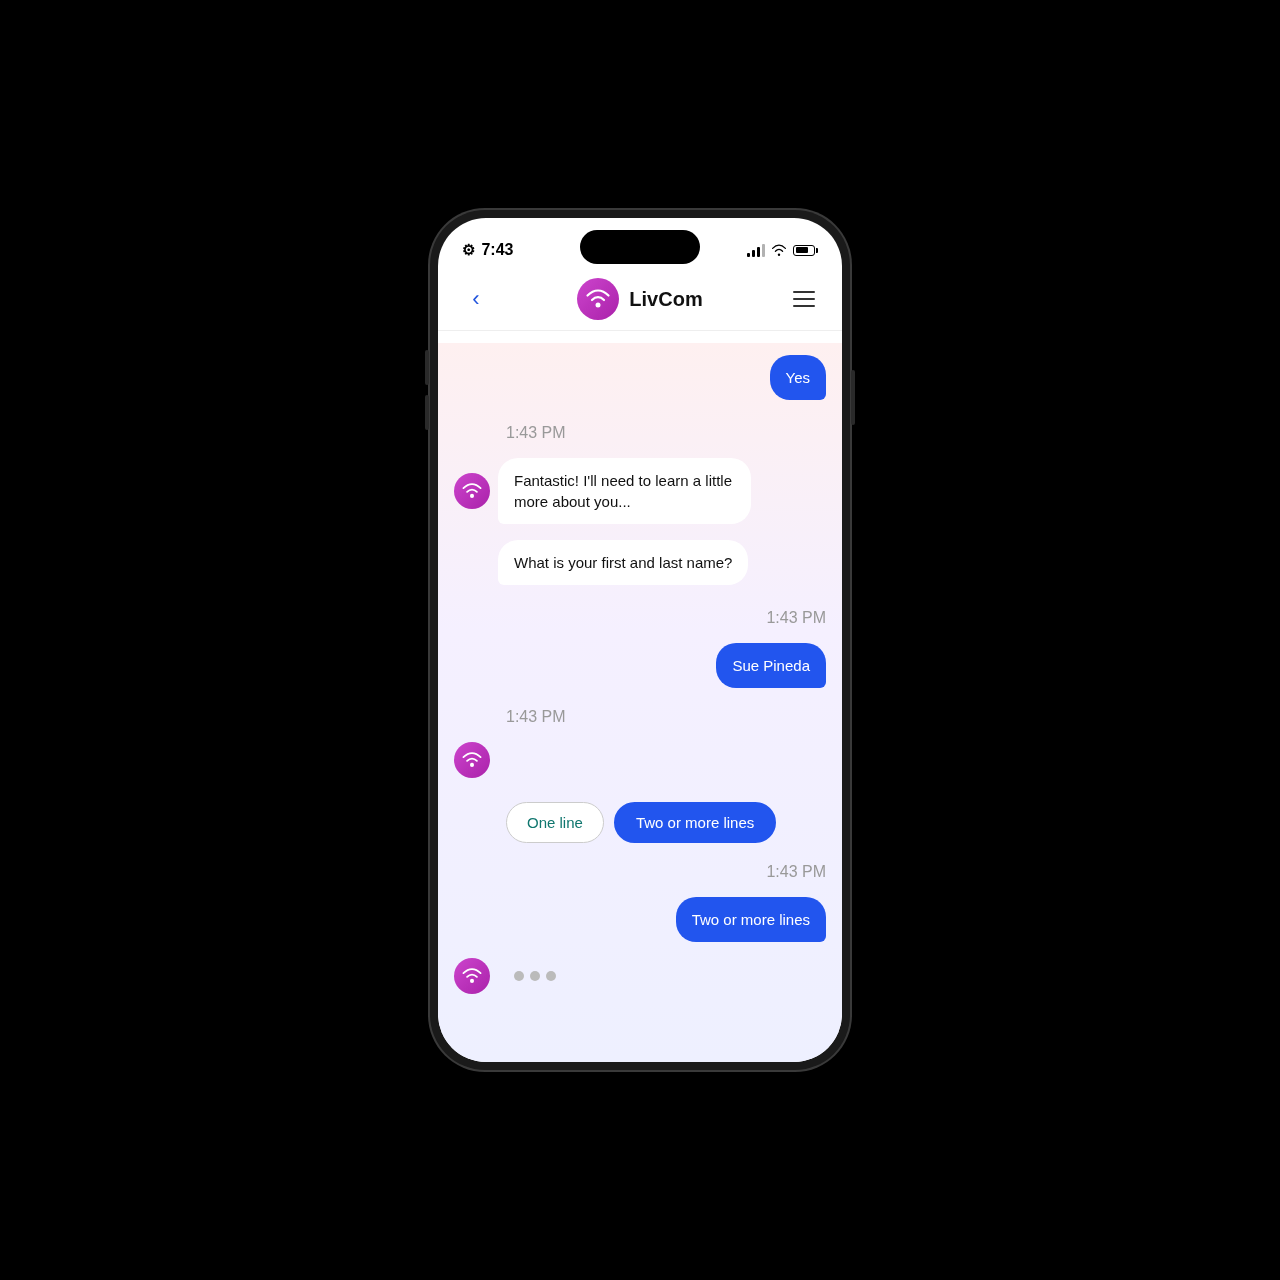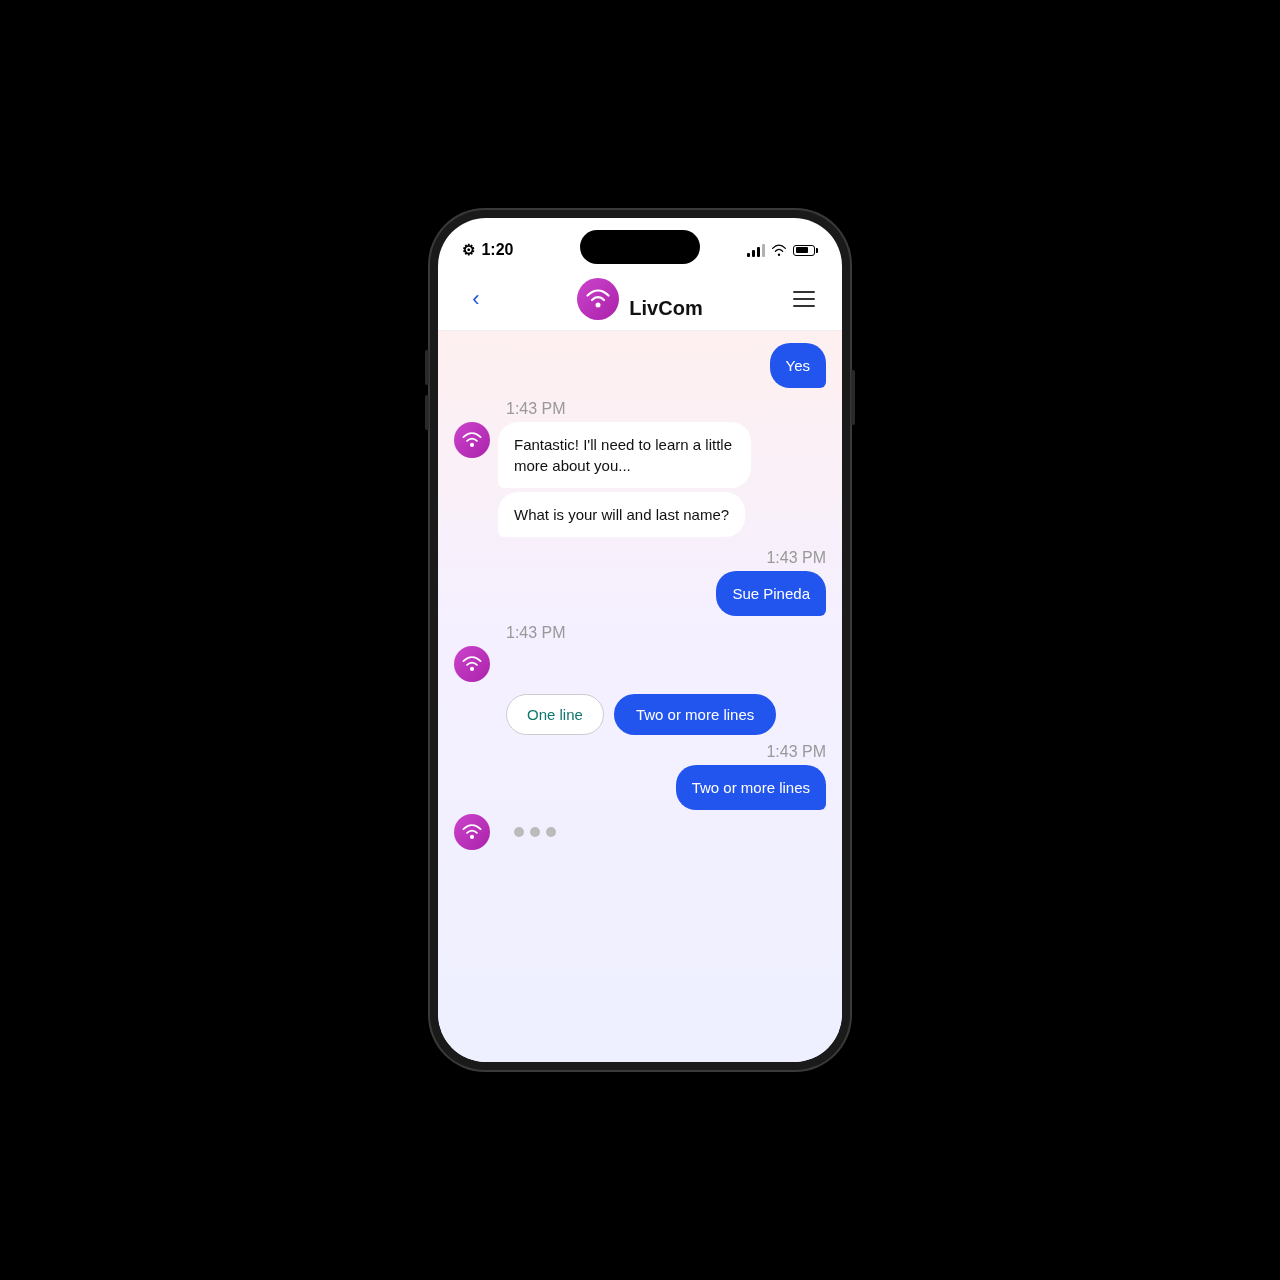--- a/index.html
+++ b/index.html
@@ -105,21 +105,21 @@
       cursor: pointer;
       width: 36px;
       height: 36px;
       display: flex;
       align-items: center;
       justify-content: center;
     }
 
     .header-logo {
       display: flex;
-      align-items: flex-end;
+      align-items: center;
       gap: 10px;
     }
 
     .logo-circle {
       width: 42px;
       height: 42px;
       background: linear-gradient(135deg, #cc44cc, #aa22aa);
       border-radius: 50%;
       display: flex;
       align-items: center;
@@ -145,38 +145,39 @@
     }
 
     
     .chat-area {
       flex: 1;
       overflow-y: auto;
       background: linear-gradient(180deg, #fef0f0 0%, #f5f0ff 40%, #eef0ff 100%);
       padding: 12px 16px 16px;
       display: flex;
       flex-direction: column;
-      gap: 0;
+      gap: 12px;
+      margin-top: 12px;
     }
 
     .timestamp {
       text-align: left;
       font-size: 16px;
       color: #999;
       margin: 8px 0 4px 52px;
     }
     .timestamp.right {
       text-align: right;
       margin: 8px 0 4px 0;
     }
 
     
     .msg-row {
       display: flex;
-      align-items: flex-start;
+      align-items: center;
       gap: 8px;
       margin-bottom: 4px;
     }
 
     .bot-avatar {
       width: 36px;
       height: 36px;
       background: linear-gradient(135deg, #cc44cc, #aa22aa);
       border-radius: 50%;
       display: flex;
@@ -331,21 +332,21 @@
   <div class="phone-side-btn phone-vol-down"></div>
   <div class="phone-side-btn phone-power"></div>
 
   <div class="phone-inner">
 
     <div class="dynamic-island"></div>
 
     <div class="status-bar">
       <div class="status-time">
         <span style="font-size:15px;">⚙</span>
-        <span>1:20</span>
+        <span>7:43</span>
       </div>
       <div class="status-icons">
         <div class="signal-bars">
           <div class="bar bar1"></div>
           <div class="bar bar2"></div>
           <div class="bar bar3"></div>
           <div class="bar bar4"></div>
         </div>
         <svg class="wifi-status" viewBox="0 0 20 14" fill="none">
           <path d="M10 11.5a1.5 1.5 0 100 3 1.5 1.5 0 000-3z" fill="#000"></path>
@@ -394,21 +395,21 @@
             <circle cx="13" cy="17" r="2.5" fill="white"></circle>
             <path d="M7 12C8.9 10.1 10.8 9.2 13 9.2s4.1 0.9 6 2.8" stroke="white" stroke-width="2.2" stroke-linecap="round" fill="none"></path>
             <path d="M2.5 7.5C5.8 4.2 9.2 2.5 13 2.5s7.2 1.7 10.5 5" stroke="white" stroke-width="2.2" stroke-linecap="round" fill="none"></path>
           </svg>
         </div>
         <div class="msg-bubble bot-bubble">Fantastic! I'll need to learn a little more about you...</div>
       </div>
 
       <div class="msg-row">
         <div style="width:36px;flex-shrink:0;"></div>
-        <div class="msg-bubble bot-bubble">What is your will and last name?</div>
+        <div class="msg-bubble bot-bubble">What is your first and last name?</div>
       </div>
 
       <div class="timestamp right">1:43 PM</div>
 
       <div class="user-row">
         <div class="msg-bubble user-bubble">Sue Pineda</div>
       </div>
 
       <div class="timestamp">1:43 PM</div>
 

